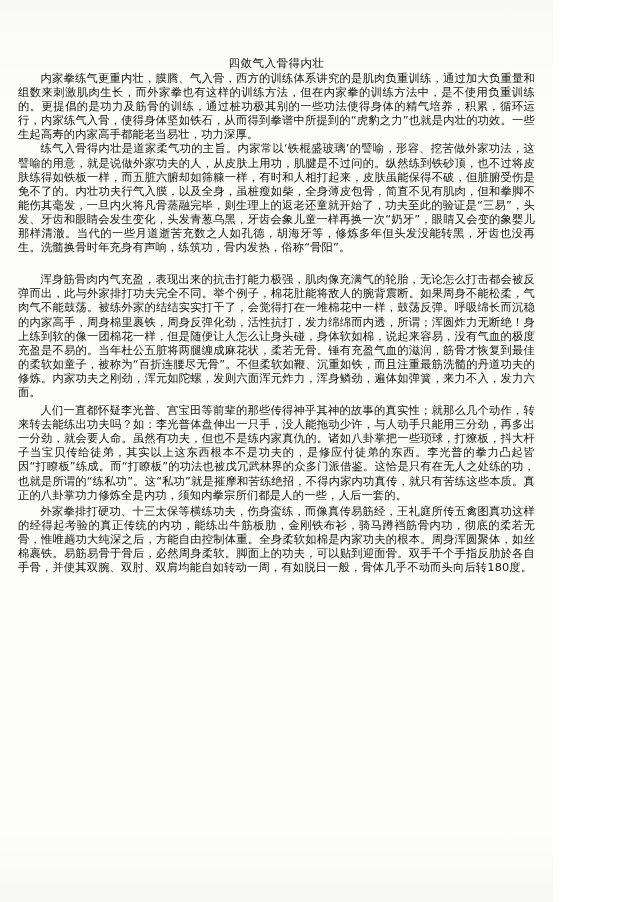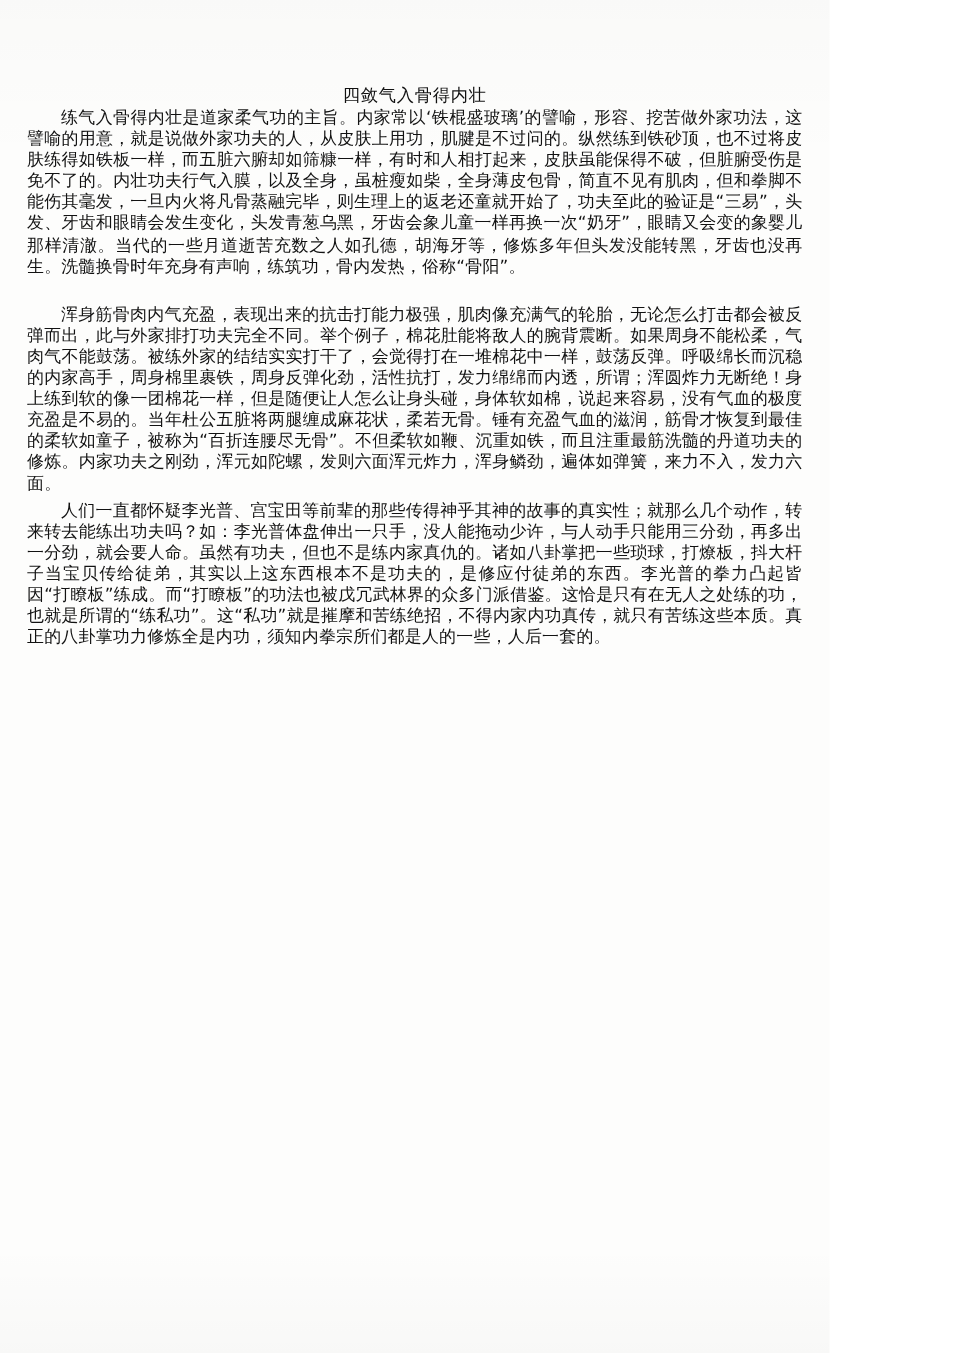--- a/index.html
+++ b/index.html
@@ -61,29 +61,31 @@
     z-index: 1;
   }
 </style>
 </head>
 <body>
 
 <div class="page">
   <div class="body-block">
     <h1 class="doc-title">四敛气入骨得内壮</h1>
 
+    <p class="para">内家拳练气更重内壮，膜腾、气入骨，西方的训练体系讲究的是肌肉负重训练，通过加大负重量和组数来刺激肌肉生长，而外家拳也有这样的训练方法，但在内家拳的训练方法中，是不使用负重训练的。更提倡的是功力及筋骨的训练，通过桩功极其别的一些功法使得身体的精气培养，积累，循环运行，内家练气入骨，使得身体坚如铁石，从而得到拳谱中所提到的“虎豹之力”也就是内壮的功效。一些生起高寿的内家高手都能老当易壮，功力深厚。</p>
     <p class="para">练气入骨得内壮是道家柔气功的主旨。内家常以‘铁棍盛玻璃’的譬喻，形容、挖苦做外家功法，这譬喻的用意，就是说做外家功夫的人，从皮肤上用功，肌腱是不过问的。纵然练到铁砂顶，也不过将皮肤练得如铁板一样，而五脏六腑却如筛糠一样，有时和人相打起来，皮肤虽能保得不破，但脏腑受伤是免不了的。内壮功夫行气入膜，以及全身，虽桩瘦如柴，全身薄皮包骨，简直不见有肌肉，但和拳脚不能伤其毫发，一旦内火将凡骨蒸融完毕，则生理上的返老还童就开始了，功夫至此的验证是“三易”，头发、牙齿和眼睛会发生变化，头发青葱乌黑，牙齿会象儿童一样再换一次“奶牙”，眼睛又会变的象婴儿那样清澈。当代的一些月道逝苦充数之人如孔德，胡海牙等，修炼多年但头发没能转黑，牙齿也没再生。洗髓换骨时年充身有声响，练筑功，骨内发热，俗称“骨阳”。</p>
 
     <div class="gap-lg"></div>
 
     <p class="para">浑身筋骨肉内气充盈，表现出来的抗击打能力极强，肌肉像充满气的轮胎，无论怎么打击都会被反弹而出，此与外家排打功夫完全不同。举个例子，棉花肚能将敌人的腕背震断。如果周身不能松柔，气肉气不能鼓荡。被练外家的结结实实打干了，会觉得打在一堆棉花中一样，鼓荡反弹。呼吸绵长而沉稳的内家高手，周身棉里裹铁，周身反弹化劲，活性抗打，发力绵绵而内透，所谓；浑圆炸力无断绝！身上练到软的像一团棉花一样，但是随便让人怎么让身头碰，身体软如棉，说起来容易，没有气血的极度充盈是不易的。当年杜公五脏将两腿缠成麻花状，柔若无骨。锤有充盈气血的滋润，筋骨才恢复到最佳的柔软如童子，被称为“百折连腰尽无骨”。不但柔软如鞭、沉重如铁，而且注重最筋洗髓的丹道功夫的修炼。内家功夫之刚劲，浑元如陀螺，发则六面浑元炸力，浑身鳞劲，遍体如弹簧，来力不入，发力六面。</p>
 
     <div class="gap-sm"></div>
 
 
     <div class="gap-sm"></div>
 
     <p class="para">人们一直都怀疑李光普、宫宝田等前辈的那些传得神乎其神的故事的真实性；就那么几个动作，转来转去能练出功夫吗？如：李光普体盘伸出一只手，没人能拖动少许，与人动手只能用三分劲，再多出一分劲，就会要人命。虽然有功夫，但也不是练内家真仇的。诸如八卦掌把一些琐球，打燎板，抖大杆子当宝贝传给徒弟，其实以上这东西根本不是功夫的，是修应付徒弟的东西。李光普的拳力凸起皆因“打瞭板”练成。而“打瞭板”的功法也被戊冗武林界的众多门派借鉴。这恰是只有在无人之处练的功，也就是所谓的“练私功”。这“私功”就是摧摩和苦练绝招，不得内家内功真传，就只有苦练这些本质。真正的八卦掌功力修炼全是内功，须知内拳宗所们都是人的一些，人后一套的。</p>
 
     <div class="gap-sm"></div>
 
+    <p class="para">外家拳排打硬功、十三太保等横练功夫，伤身蛮练，而像真传易筋经，王礼庭所传五禽图真功这样的经得起考验的真正传统的内功，能练出牛筋板肋，金刚铁布衫，骑马蹲裆筋骨内功，彻底的柔若无骨，惟唯趟功大纯深之后，方能自由控制体重。全身柔软如棉是内家功夫的根本。周身浑圆聚体，如丝棉裹铁。易筋易骨于骨后，必然周身柔软。脚面上的功夫，可以贴到迎面骨。双手千个手指反肋於各自手骨，并使其双腕、双肘、双肩均能自如转动一周，有如脱日一般，骨体几乎不动而头向后转180度。</p>
   </div>
 </div>
 
 </body></html>

